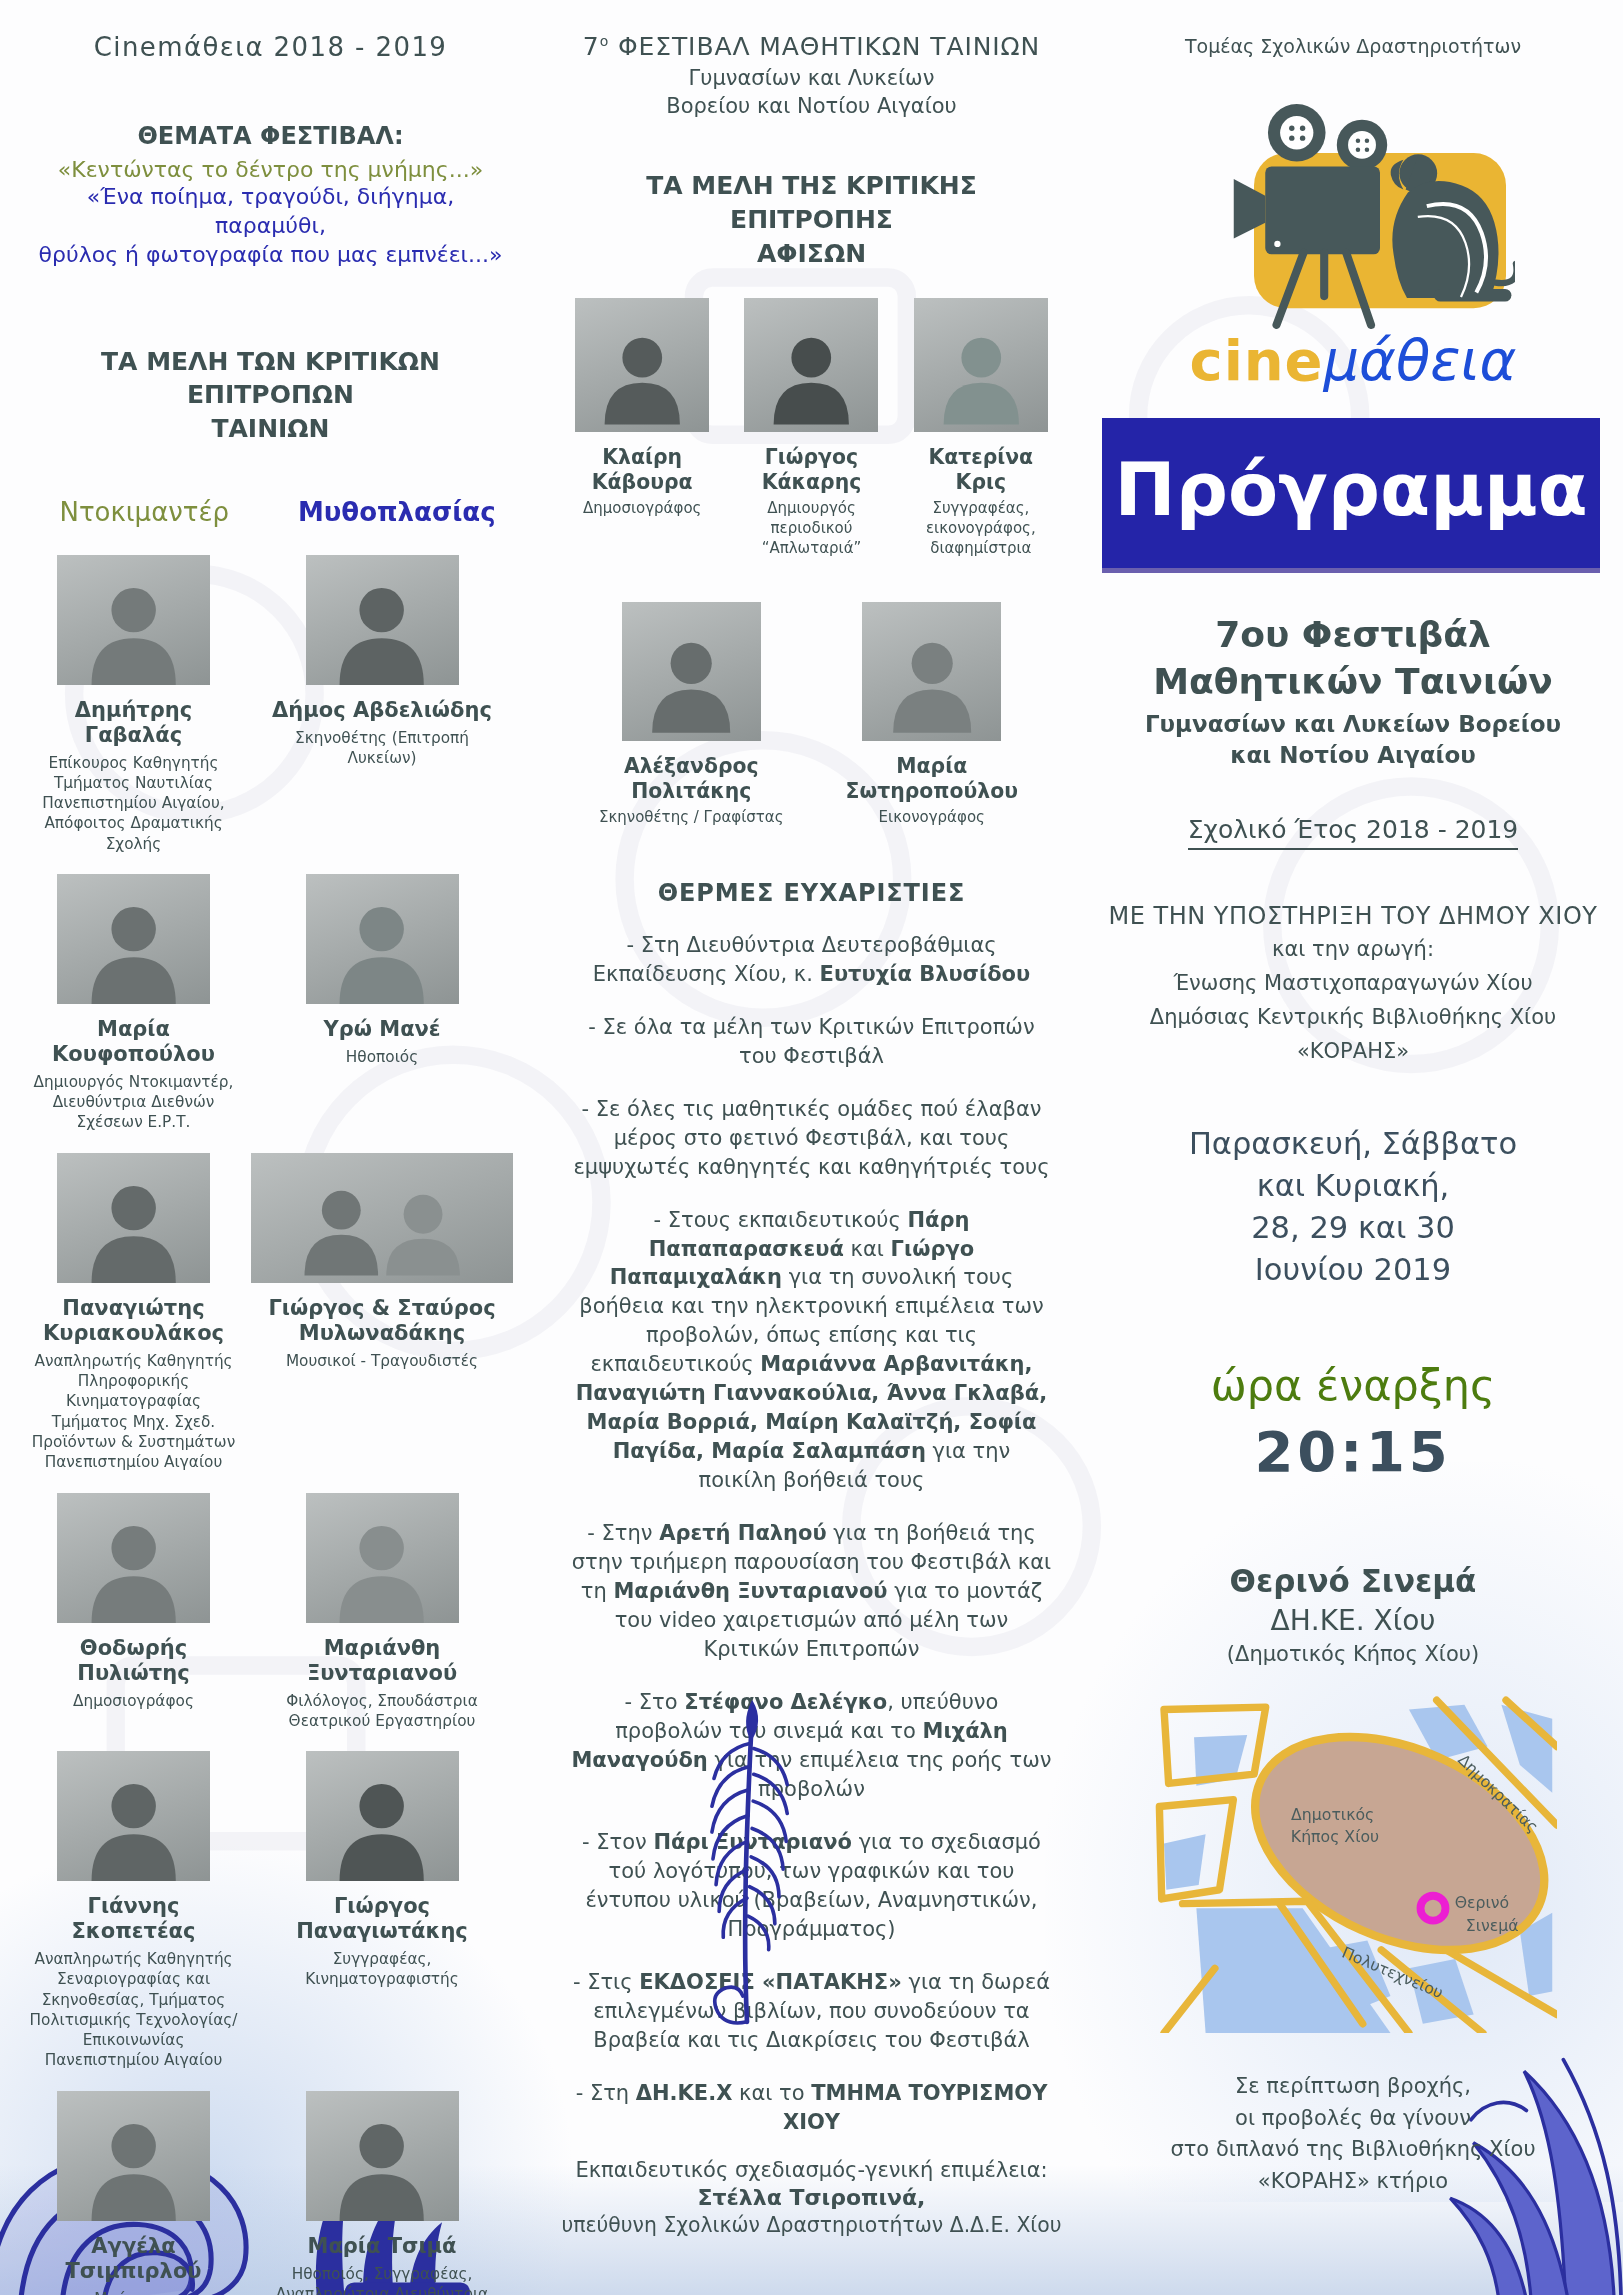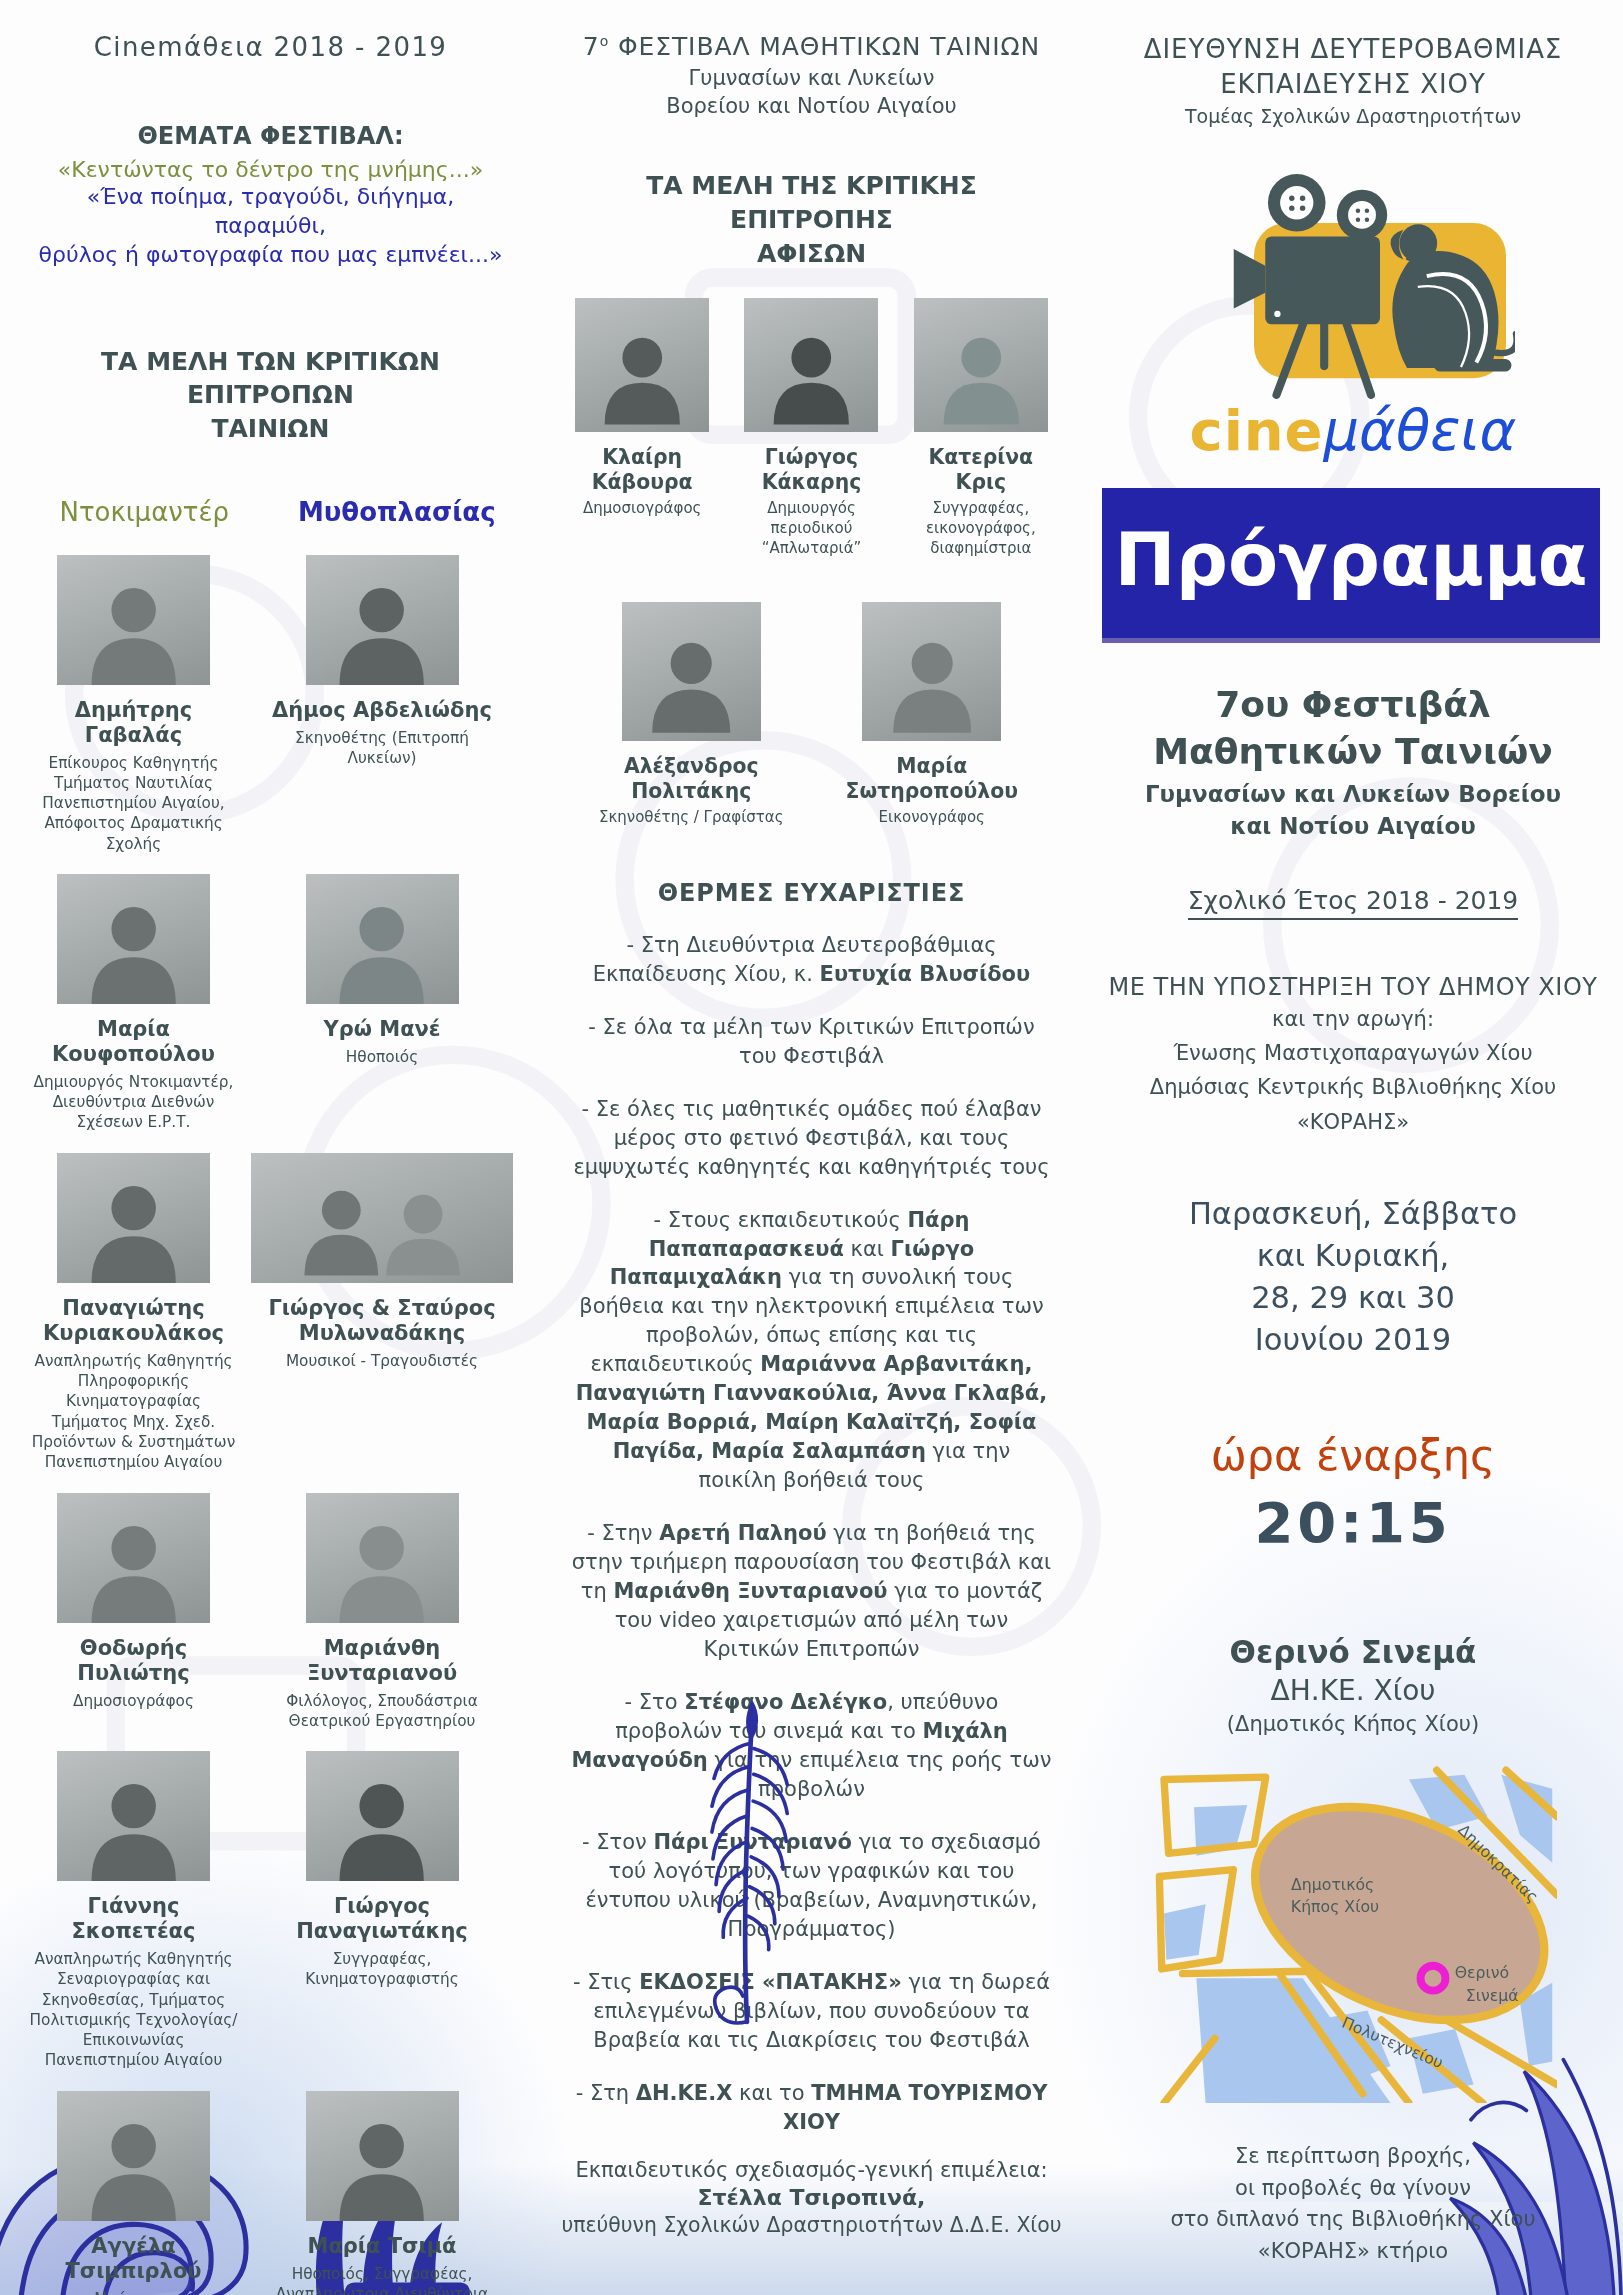--- a/index.html
+++ b/index.html
@@ -64,21 +64,21 @@
   .wordmark .math{color:#1d4ed8;font-style:italic}
   .banner{background:#2424a8;color:#fff;font-size:73px;font-weight:bold;
           padding:29px 0 36px;margin:25.4px 4.6px 0 0.9px;border-bottom:5.6px solid #6a5fae}
   .fest-big{font-size:36px;font-weight:bold;line-height:1.3;margin-top:39px}
   .fest-sm{font-size:23px;font-weight:bold;line-height:1.35;margin-top:3.7px}
   .school-year{margin-top:44px}
   .school-year span{font-size:25px;border-bottom:2.3px solid #3f5152;padding-bottom:3.7px}
   .support1{font-size:24px;margin-top:58px;letter-spacing:0.5px}
   .support{font-size:21px;line-height:1.45;margin-top:3.7px}
   .dates{font-size:30.5px;line-height:1.38;margin-top:56px;color:#3c4f5e}
-  .time-label{font-size:43px;margin-top:69px;color:#c2410c}
+  .time-label{font-size:43px;margin-top:69px;color:#4d7c0f}
   .time-value{font-size:56px;font-weight:bold;letter-spacing:3.7px;margin-top:9.3px;color:#3c4f5e}
   .venue1{font-size:31px;font-weight:bold;margin-top:79px}
   .venue2{font-size:28px;margin-top:4.6px}
   .venue3{font-size:21px;margin-top:4.6px}
   .map{width:407px;height:352px;margin:25.4px auto 0;position:relative}
   .rain{font-size:21px;line-height:1.5;margin-top:28px}
   
   #dec-bl{position:absolute;left:-7px;bottom:-5.6px;width:500px;height:315px;z-index:1}
   #dec-br{position:absolute;right:-4.6px;bottom:-4.6px;width:217px;height:296px;z-index:1}
 </style>
@@ -345,24 +345,20 @@
   </svg>
 
   <div class="credits">
     <div class="c1">Εκπαιδευτικός σχεδιασμός-γενική επιμέλεια:</div>
     <div class="c2">Στέλλα Τσιροπινά,</div>
     <div class="c3">υπεύθυνη Σχολικών Δραστηριοτήτων Δ.Δ.Ε. Χίου</div>
   </div>
 </div>
 
 <div class="col" id="col-right">
-  <div class="org">
-    <span>ΔΙΕΥΘΥΝΣΗ ΔΕΥΤΕΡΟΒΑΘΜΙΑΣ</span><br>
-    <span>ΕΚΠΑΙΔΕΥΣΗΣ ΧΙΟΥ</span>
-  </div>
   <div class="org3">Τομέας Σχολικών Δραστηριοτήτων</div>
 
   <div class="logo-box">
     <svg viewBox="0 0 720 540" width="324" height="250">
       <rect x="140" y="150" width="560" height="345" rx="72" fill="#eab533"></rect>
       <g fill="#47585a">
         <circle cx="235" cy="105" r="64"></circle>
           <circle cx="380" cy="132" r="56"></circle>
         <circle cx="235" cy="105" r="37" fill="#fff"></circle>
           <circle cx="380" cy="132" r="31" fill="#fff"></circle>

